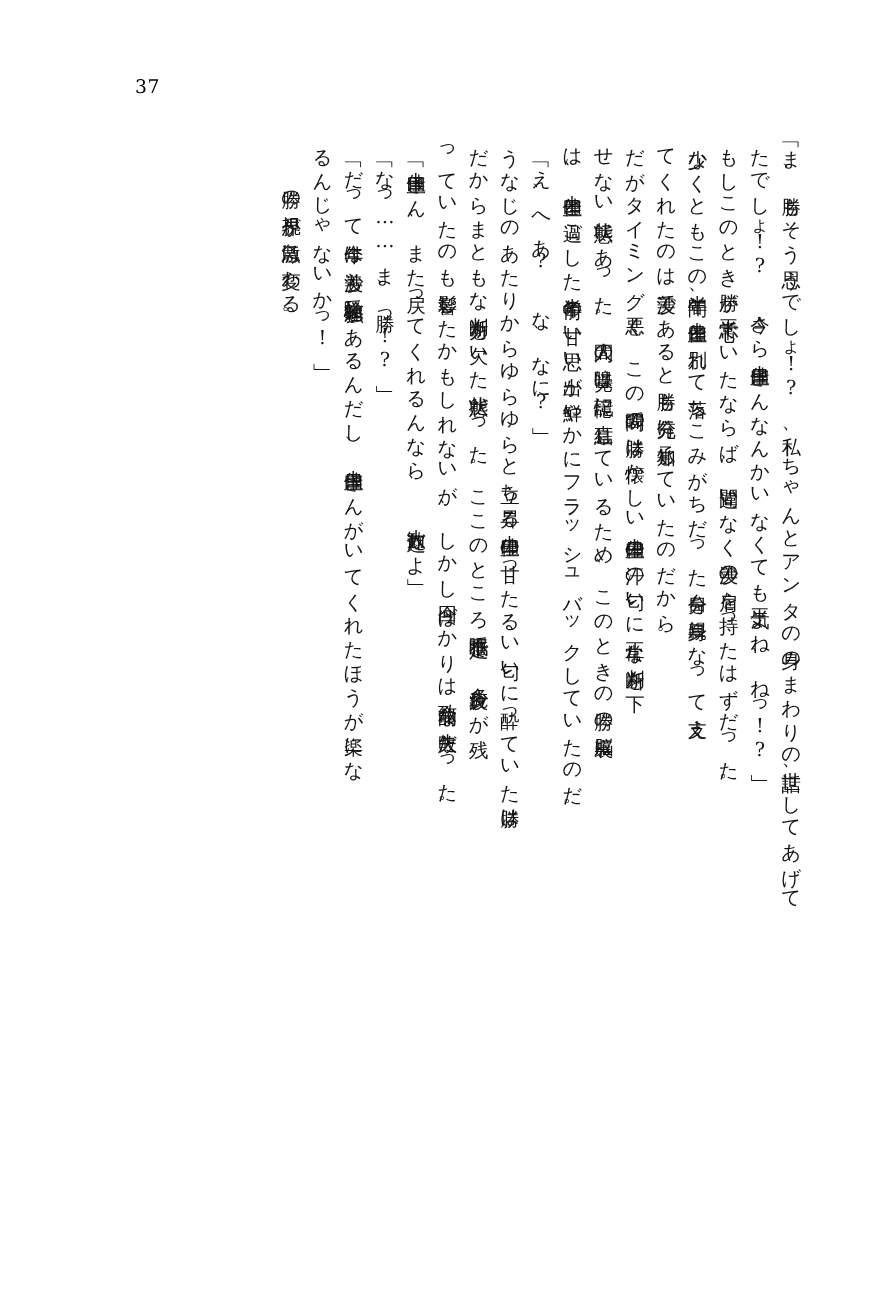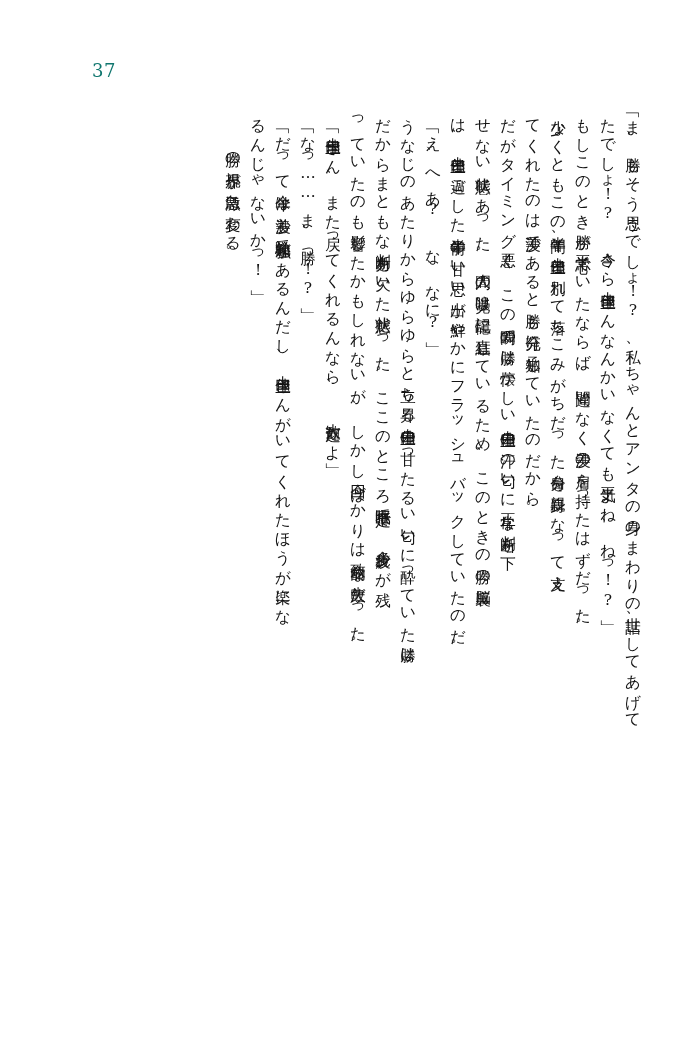--- a/index.html
+++ b/index.html
@@ -21,25 +21,25 @@
     left: 0;
     top: 0;
     width: 700px;
     height: 1050px;
     background: #ffffff;
   }
 
   
   #page-number {
     position: absolute;
-    left: 92px;
+    left: 108px;
     top: 60px;
-    font-size: 18px;
+    font-size: 15px;
     font-family: "DejaVu Serif", "Liberation Serif", serif;
-    color: #0f766e;
+    color: #000000;
     letter-spacing: 0.5px;
   }
 
   
   #text-block {
     position: absolute;
     left: 60px;
     top: 108px;
     width: 580px;
     height: 880px;

